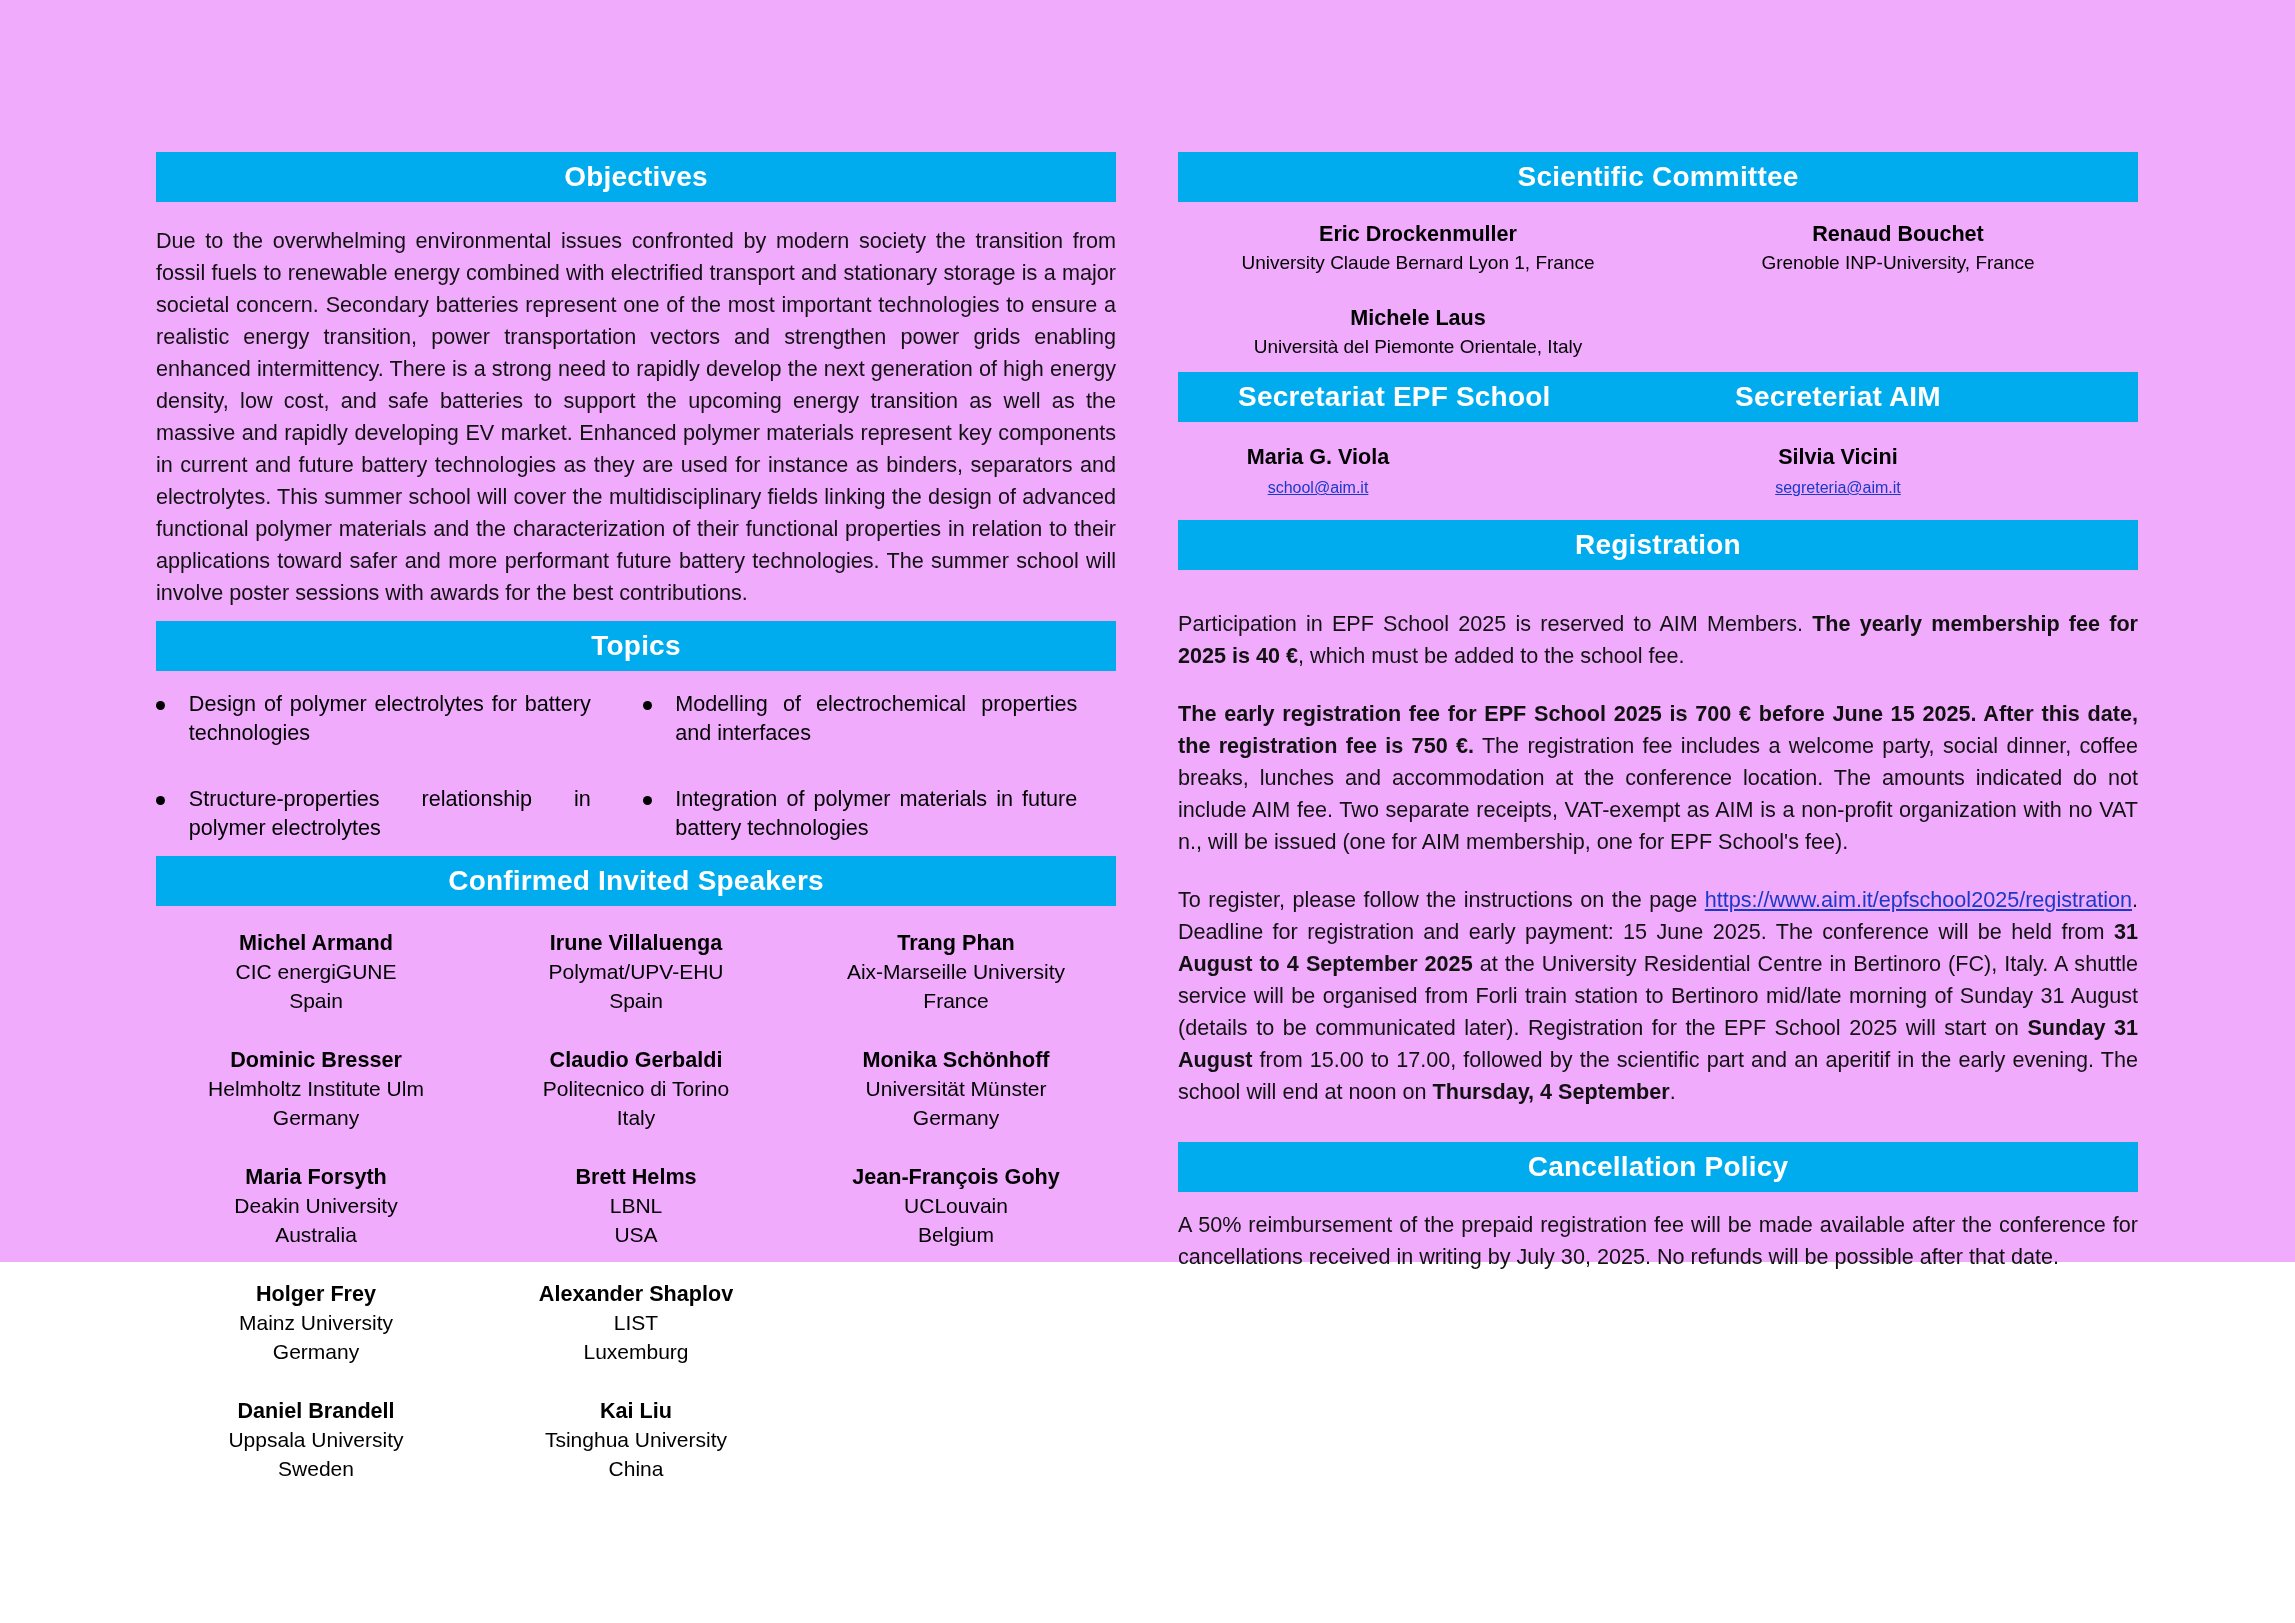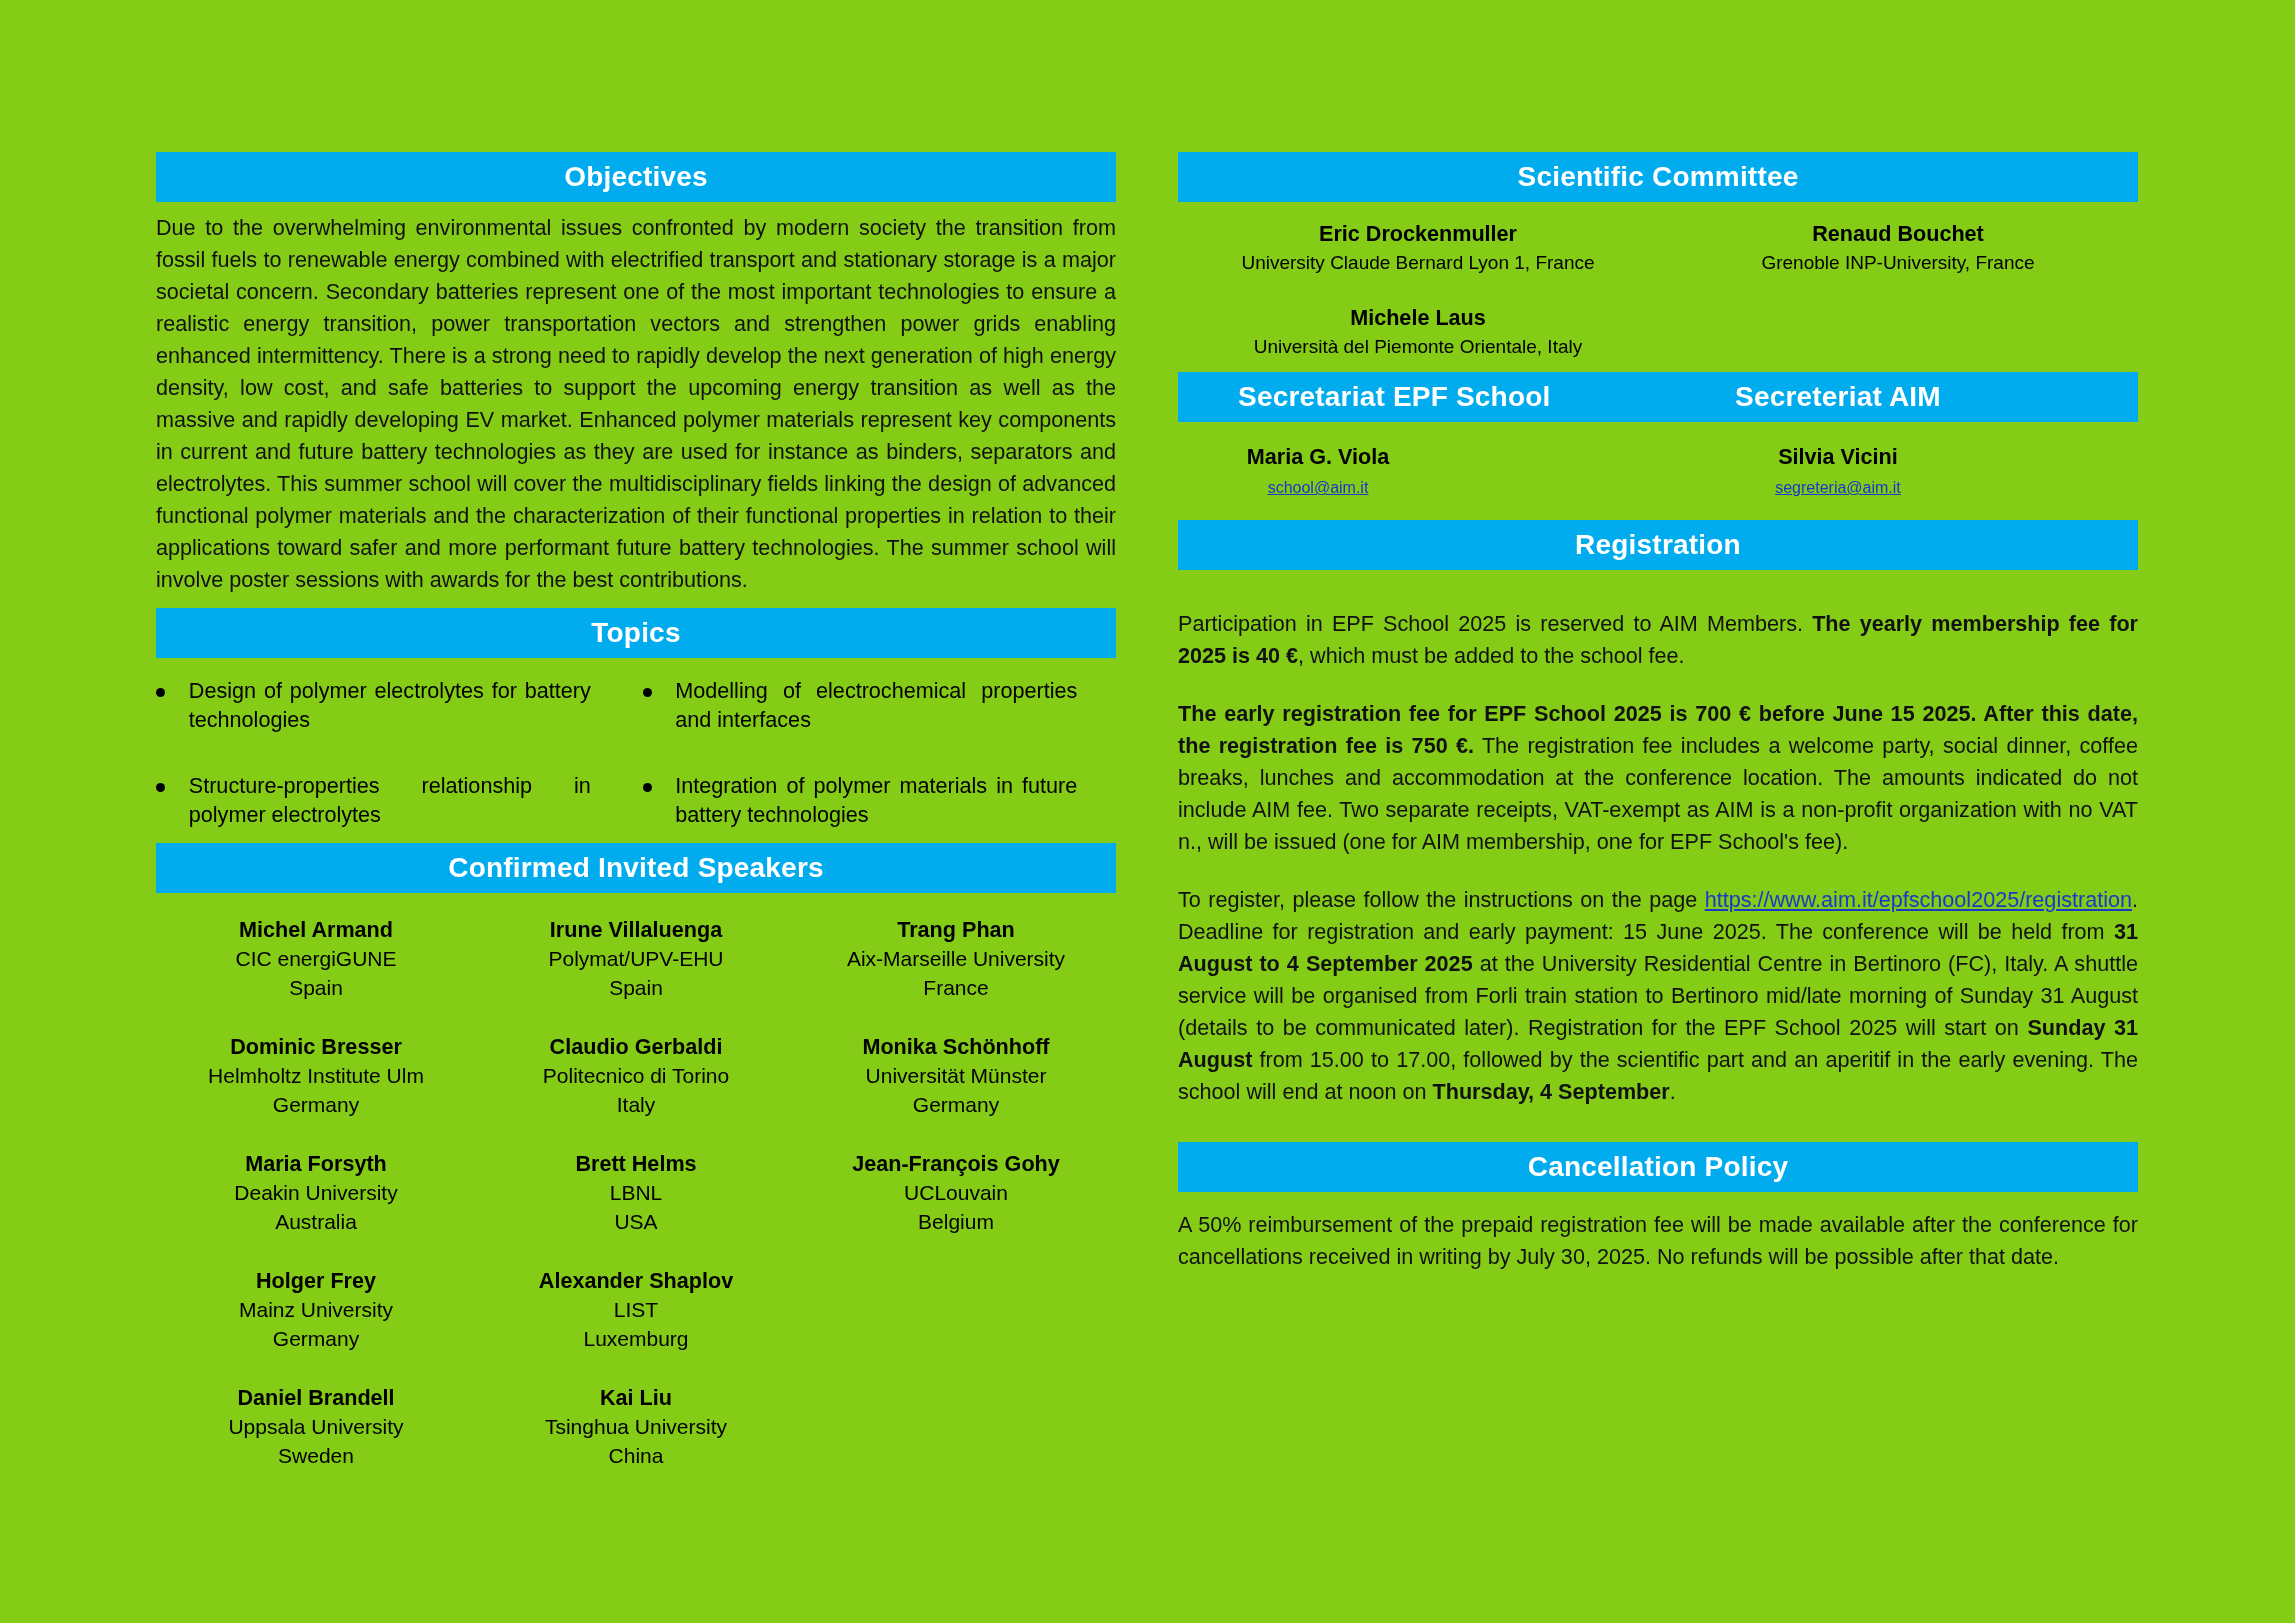--- a/index.html
+++ b/index.html
@@ -13,22 +13,22 @@
     font-family: "Liberation Sans", sans-serif;
     color: #000000;
     overflow: hidden;
     position: relative;
   }
 
   .page {
     position: absolute;
     left: 0; top: 0;
     width: 2295px;
-    height: 1623px;
-    background: #84cc16;
+    height: 1262px;
+    background: #f0abfc;
   }
 
   .col {
     position: absolute;
     top: 152px;
     width: 960px;
   }
   .col-left  { left: 156px; }
   .col-right { left: 1178px; }
 
@@ -56,21 +56,21 @@
   .bar-split .slot-a { width: 497px; }
 
   
   .body-text {
     font-size: 21.6px;
     line-height: 32px;
     text-align: justify;
     color: #111;
     margin: 0;
   }
-  .pad-top-sm { padding-top: 10px; }
+  .pad-top-sm { padding-top: 23px; }
   .pad-top-md { padding-top: 17px; }
 
   .body-text b { font-weight: bold; }
 
   .para + .para { margin-top: 26px; }
 
   a.link {
     color: #1a39c9;
     text-decoration: underline;
   }

